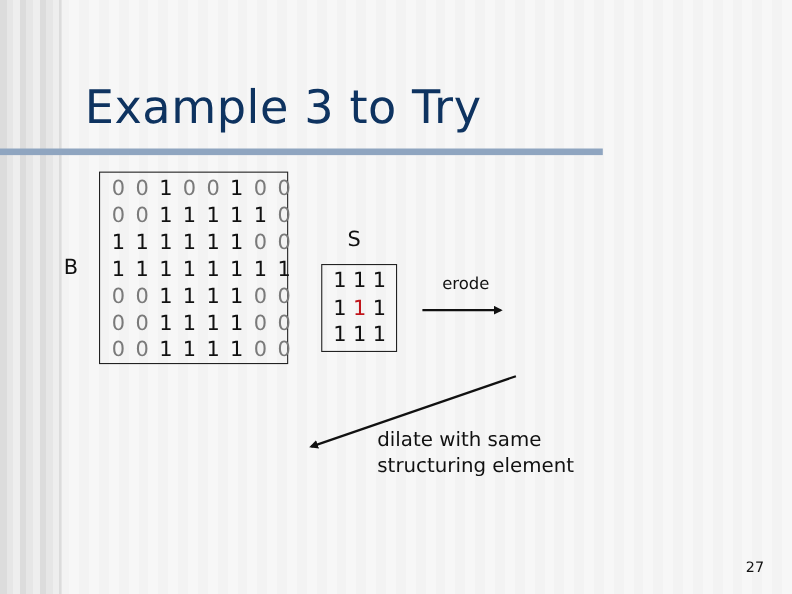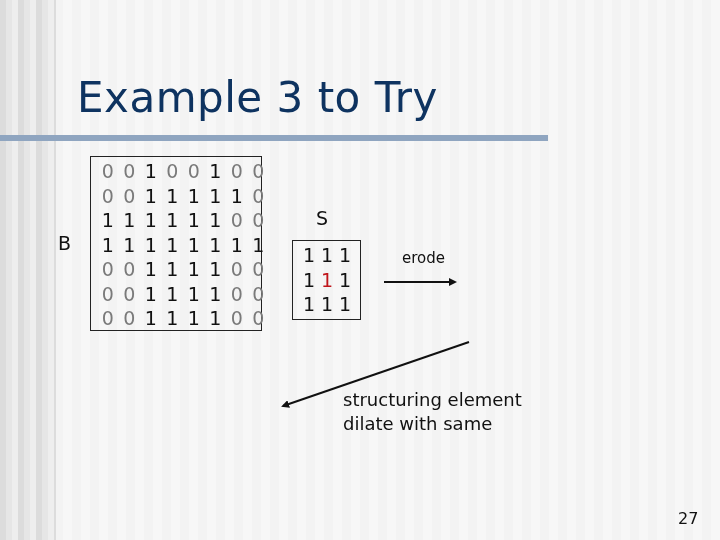--- a/index.html
+++ b/index.html
@@ -56,21 +56,21 @@
     .matrix-s .cell { width: 18px; }
     .erode-label {
       position: absolute; left: 402px; top: 249px; font-size: 15px; color: #111;
     }
     .dilate-label {
       position: absolute; left: 343px; top: 388px; font-size: 18px; color: #111;
       line-height: 24px; white-space: nowrap;
     }
     .arrows { position: absolute; left: 0; top: 0; }
     .page-number {
-      position: absolute; left: 678px; top: 509px; font-size: 16px; color: #111;
+      position: absolute; left: 678px; top: 509px; font-size: 13px; color: #111;
     }
   </style>
 </head>
 <body>
 
 <div class="left-stripes"></div>
 
 <div class="title">Example 3 to Try</div>
 <div class="title-bar"></div>
 
@@ -173,17 +173,17 @@
   <defs>
     <marker id="ah" markerWidth="8" markerHeight="8" refX="6" refY="4" orient="auto" markerUnits="userSpaceOnUse">
       <path d="M0,0 L8,4 L0,8 z" fill="#111"></path>
     </marker>
   </defs>
   <line x1="384" y1="282" x2="455" y2="282" stroke="#111" stroke-width="2" marker-end="url(#ah)"></line>
   <line x1="469" y1="342" x2="283" y2="406" stroke="#111" stroke-width="2" marker-end="url(#ah)"></line>
 </svg>
 
 <div class="dilate-label">
+  <div>dilate with same</div>
   <div>structuring element</div>
-  <div>dilate with same</div>
 </div>
 
 <div class="page-number">27</div>
 
 </body></html>

